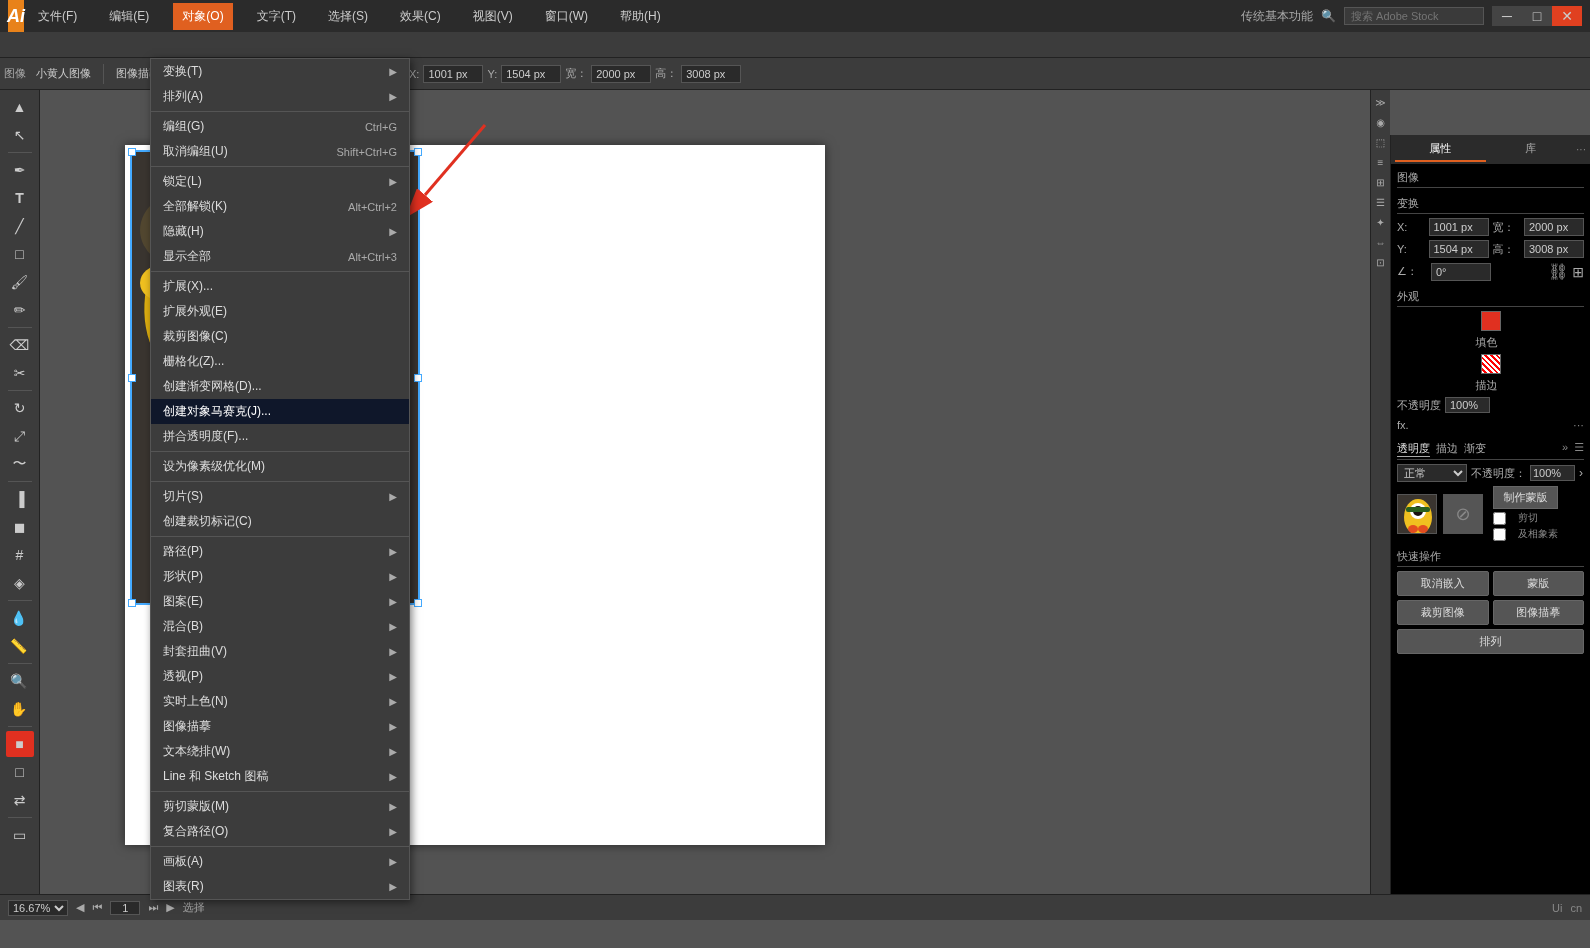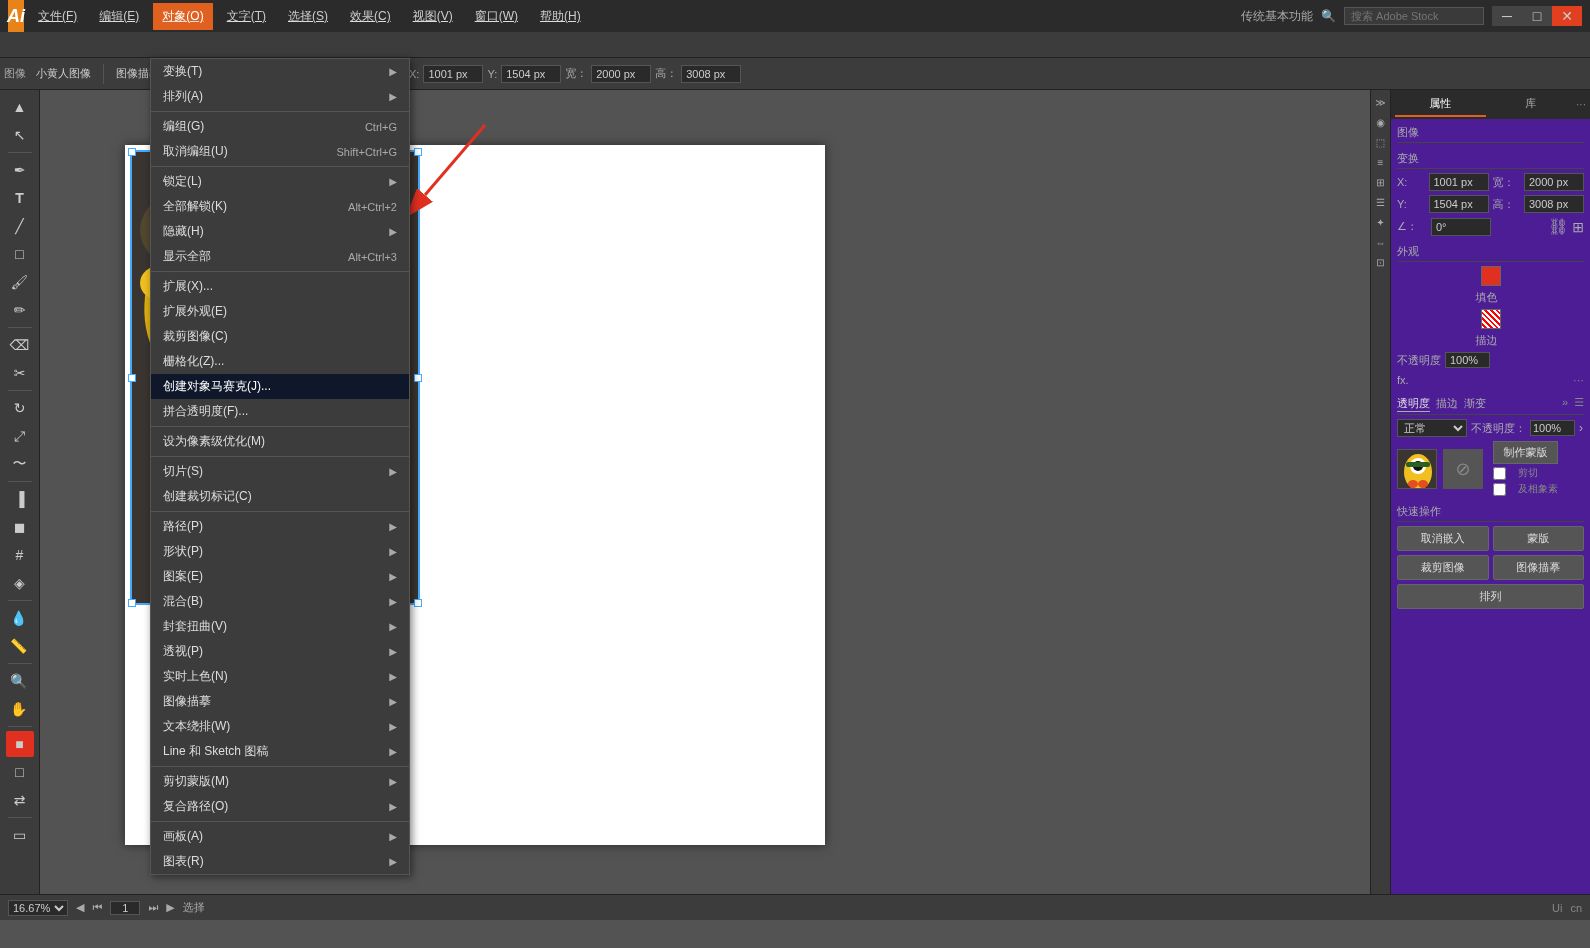--- a/index.html
+++ b/index.html
@@ -1,21 +1,21 @@
 <!DOCTYPE html>
 <html><head>
   <meta charset="utf-8">
   <style>
     * { box-sizing: border-box; margin: 0; padding: 0; }
     body { background: #535353; font-family: "Microsoft YaHei", SimSun, Arial, sans-serif; font-size: 12px; color: #ddd; width: 1590px; height: 948px; overflow: hidden; }
 
     
     #title-bar { background: #2b2b2b; height: 32px; display: flex; align-items: center; padding: 0 8px; gap: 6px; }
     #app-logo { background: #e8821a; color: #fff; font-weight: bold; font-size: 18px; width: 16px; height: 32px; display: flex; align-items: center; justify-content: center; font-style: italic; }
-    #title-bar-menu { display: flex; align-items: center; gap: 6px; flex: 1; text-decoration: underline; }
+    #title-bar-menu { display: flex; align-items: center; gap: 16px; flex: 1; }
     .title-menu-item { color: #ccc; padding: 4px 8px; cursor: pointer; font-size: 12px; }
     .title-menu-item.active { background: #e06020; color: #fff; border: 1px solid #e06020; }
     #title-bar-right { display: flex; align-items: center; gap: 8px; color: #aaa; font-size: 12px; }
     #window-controls { display: flex; gap: 0; }
     .win-btn { width: 30px; height: 20px; display: flex; align-items: center; justify-content: center; background: #444; color: #ccc; cursor: pointer; font-size: 14px; border: none; }
     .win-btn.close { background: #e04020; }
     #search-bar { background: #3a3a3a; border: 1px solid #555; color: #ccc; padding: 2px 6px; font-size: 11px; width: 140px; }
 
     
     #menu-bar { background: #3c3c3c; height: 26px; display: flex; align-items: center; padding: 0 4px; border-bottom: 1px solid #222; }
@@ -51,21 +51,21 @@
     .sel-br { bottom: -4px; right: -4px; }
 
     
     #ruler-top { position: absolute; top: 0; left: 20px; right: 0; height: 20px; background: #3c3c3c; border-bottom: 1px solid #222; }
     #ruler-left { position: absolute; top: 20px; left: 0; width: 20px; bottom: 0; background: #3c3c3c; border-right: 1px solid #222; }
 
     
     #bottom-bar { background: #3c3c3c; height: 26px; display: flex; align-items: center; padding: 0 8px; gap: 8px; border-top: 1px solid #222; font-size: 11px; color: #aaa; }
 
     
-    #right-panel { width: 200px; background: #4c1d95; border-left: 1px solid #222; display: flex; flex-direction: column; overflow: hidden; }
+    #right-panel { width: 200px; background: #000000; border-left: 1px solid #222; display: flex; flex-direction: column; overflow: hidden; margin-top: 45px; }
     #right-tabs { display: flex; background: #2b2b2b; }
     .right-tab { flex: 1; text-align: center; padding: 4px; font-size: 11px; color: #aaa; cursor: pointer; border-bottom: 2px solid transparent; }
     .right-tab.active { color: #fff; border-bottom: 2px solid #e06020; }
     #right-content { flex: 1; overflow-y: auto; padding: 6px; }
     .prop-section { margin-bottom: 8px; }
     .prop-title { font-size: 11px; color: #aaa; margin-bottom: 4px; border-bottom: 1px solid #444; padding-bottom: 2px; }
     .prop-row { display: flex; align-items: center; gap: 4px; margin-bottom: 4px; }
     .prop-label { color: #aaa; font-size: 11px; width: 30px; }
     .prop-input { background: #2a2a2a; border: 1px solid #555; color: #ccc; padding: 2px 4px; font-size: 11px; width: 60px; }
     .quick-action-btn { background: #555; border: 1px solid #666; color: #ddd; padding: 4px 4px; font-size: 11px; cursor: pointer; border-radius: 2px; flex: 1; text-align: center; }
@@ -521,20 +521,23 @@
     </div>
     <div class="menu-row">
       <span>扩展外观(E)</span>
     </div>
     <div class="menu-row">
       <span>裁剪图像(C)</span>
     </div>
     <div class="menu-row">
       <span>栅格化(Z)...</span>
     </div>
+    <div class="menu-row">
+      <span>创建渐变网格(D)...</span>
+    </div>
     <div class="menu-row highlighted">
       <span>创建对象马赛克(J)...</span>
     </div>
     <div class="menu-row">
       <span>拼合透明度(F)...</span>
     </div>
     <div class="menu-sep-line"></div>
     <div class="menu-row">
       <span>设为像素级优化(M)</span>
     </div>

